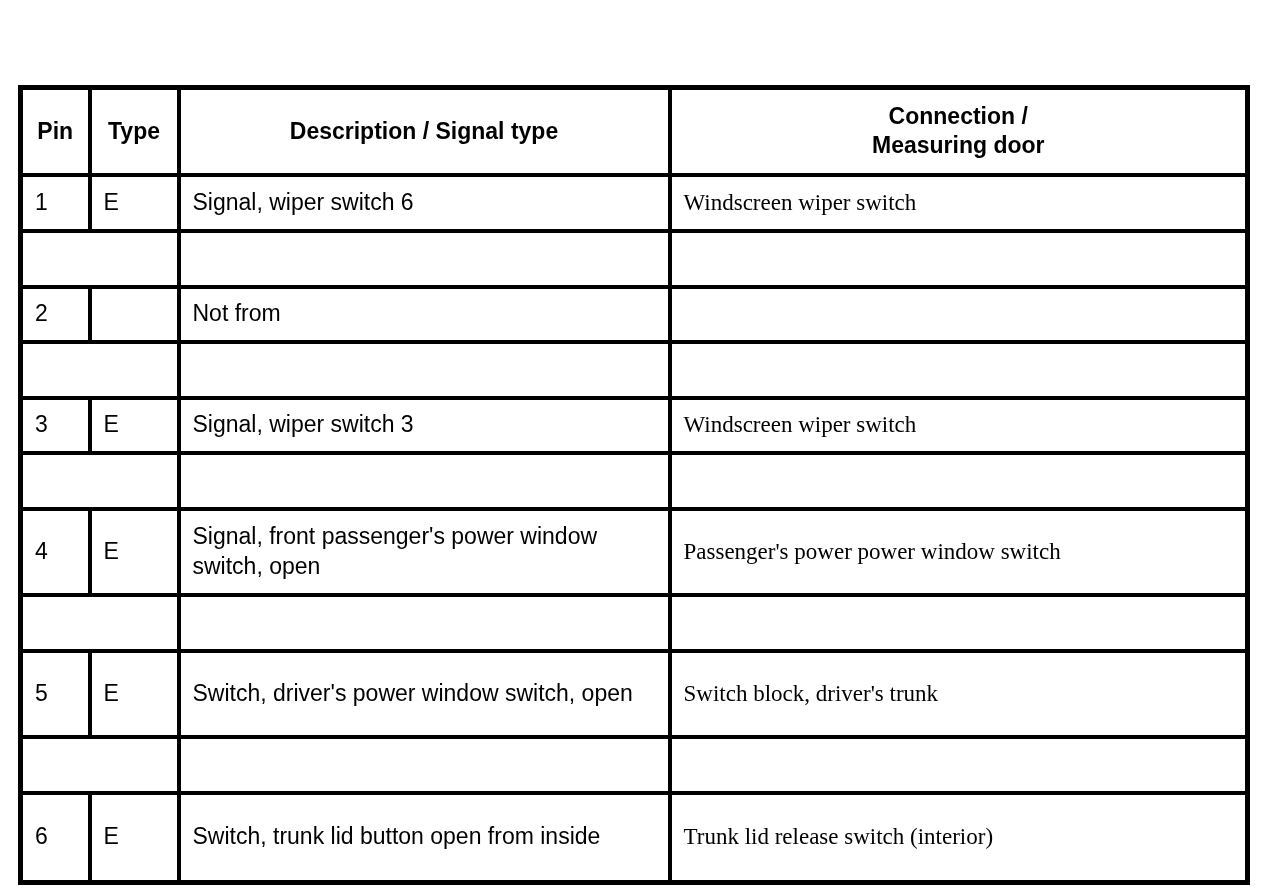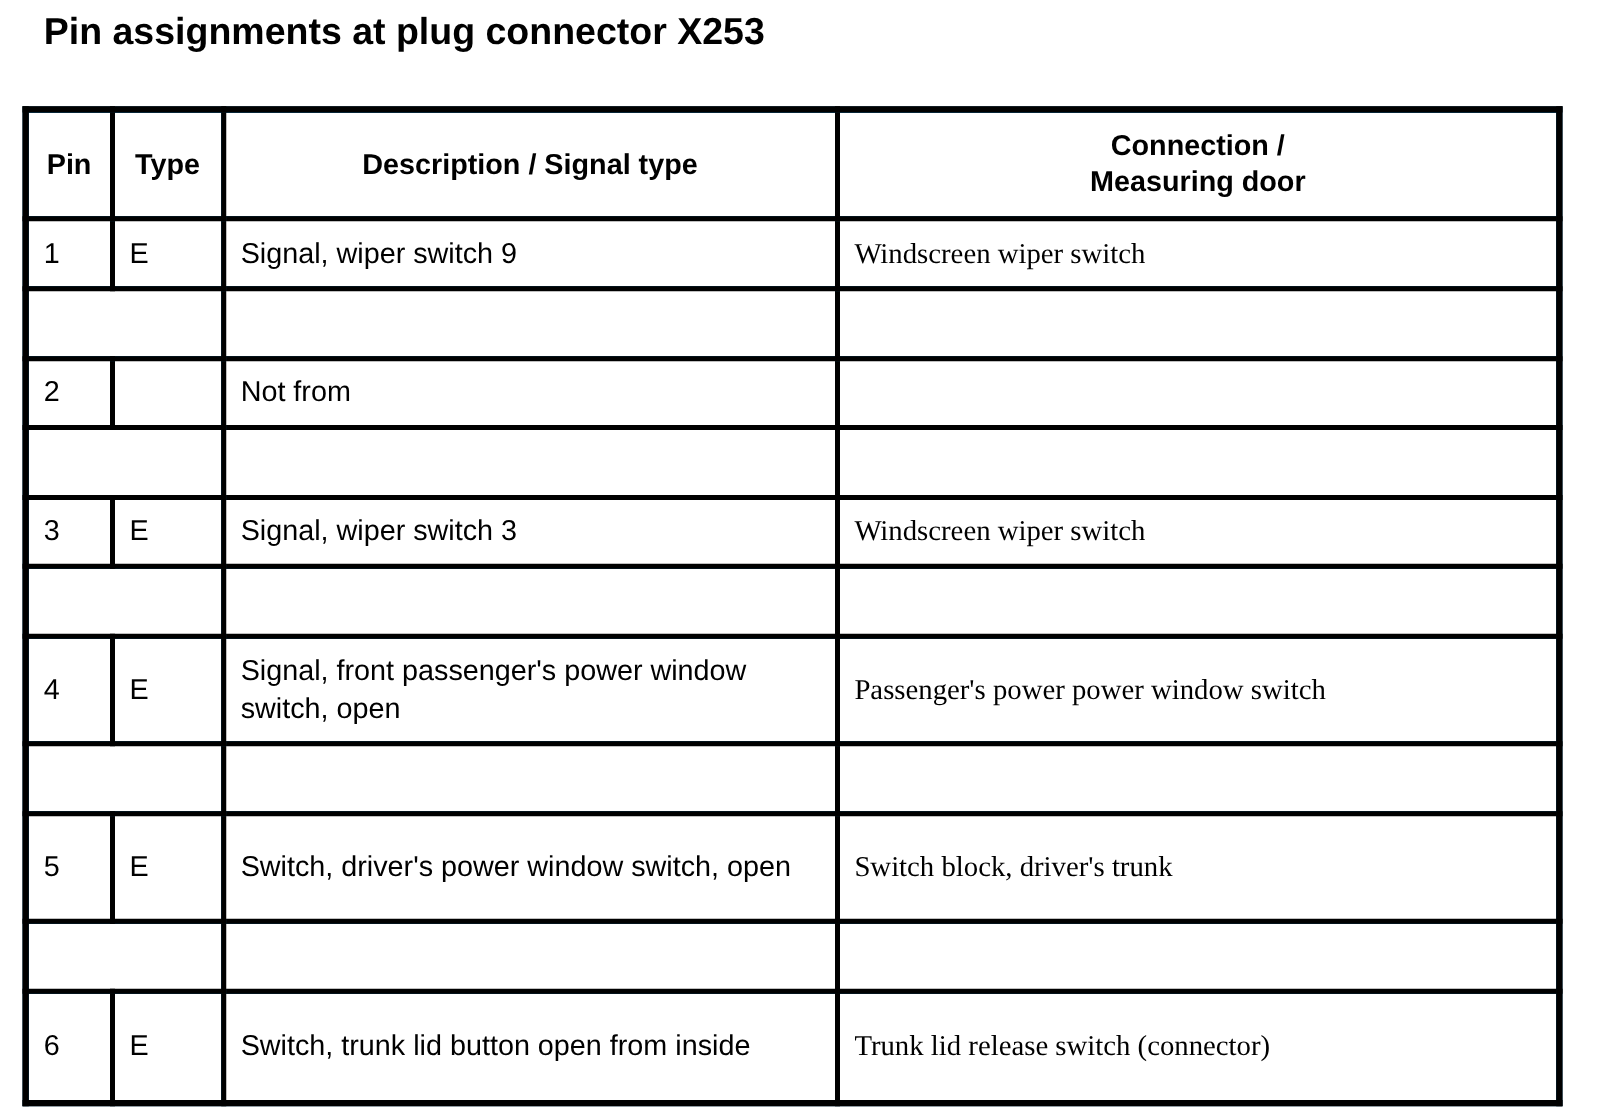--- a/index.html
+++ b/index.html
@@ -25,21 +25,21 @@
     letter-spacing: 0px;
     white-space: nowrap;
   }
   table.pin-table {
     position: absolute;
     left: 18px;
     top: 85px;
     width: 1227px;
     border-collapse: collapse;
     table-layout: fixed;
-    background: #0c4a6e;
+    background: #d946ef;
   }
   table.pin-table, table.pin-table th, table.pin-table td {
     border: 4px solid #000000;
   }
   table.pin-table {
     border-width: 5px;
   }
   th, td {
     font-size: 23px;
     color: #000000;
@@ -64,21 +64,20 @@
   tr.h-56 { height: 56px; }
   tr.h-55 { height: 55px; }
   tr.h-86 { height: 86px; }
   tr.h-90 { height: 90px; }
 </style>
 </head>
 <body>
 
 <div class="page">
 
-  <div class="doc-title">Pin assignments at plug connector X253</div>
 
   <table class="pin-table">
     <colgroup>
       <col style="width:69px">
       <col style="width:89px">
       <col style="width:491px">
       <col style="width:578px">
     </colgroup>
 
     <tbody>
@@ -88,21 +87,21 @@
       <th>Description / Signal type</th>
       <th>
         <div>Connection /</div>
         <div>Measuring door</div>
       </th>
     </tr>
 
     <tr class="h-56">
       <td>1</td>
       <td>E</td>
-      <td>Signal, wiper switch 9</td>
+      <td>Signal, wiper switch 6</td>
       <td class="cell-conn">Windscreen wiper switch</td>
     </tr>
 
     <tr class="h-56">
       <td colspan="2"></td>
       <td></td>
       <td class="cell-conn"></td>
     </tr>
 
     <tr class="h-55">
@@ -154,18 +153,18 @@
     <tr class="h-56">
       <td colspan="2"></td>
       <td></td>
       <td class="cell-conn"></td>
     </tr>
 
     <tr class="h-90">
       <td>6</td>
       <td>E</td>
       <td>Switch, trunk lid button open from inside</td>
-      <td class="cell-conn">Trunk lid release switch (connector)</td>
+      <td class="cell-conn">Trunk lid release switch (interior)</td>
     </tr>
 
   </tbody>
     </table>
 </div>
 
 </body></html>

